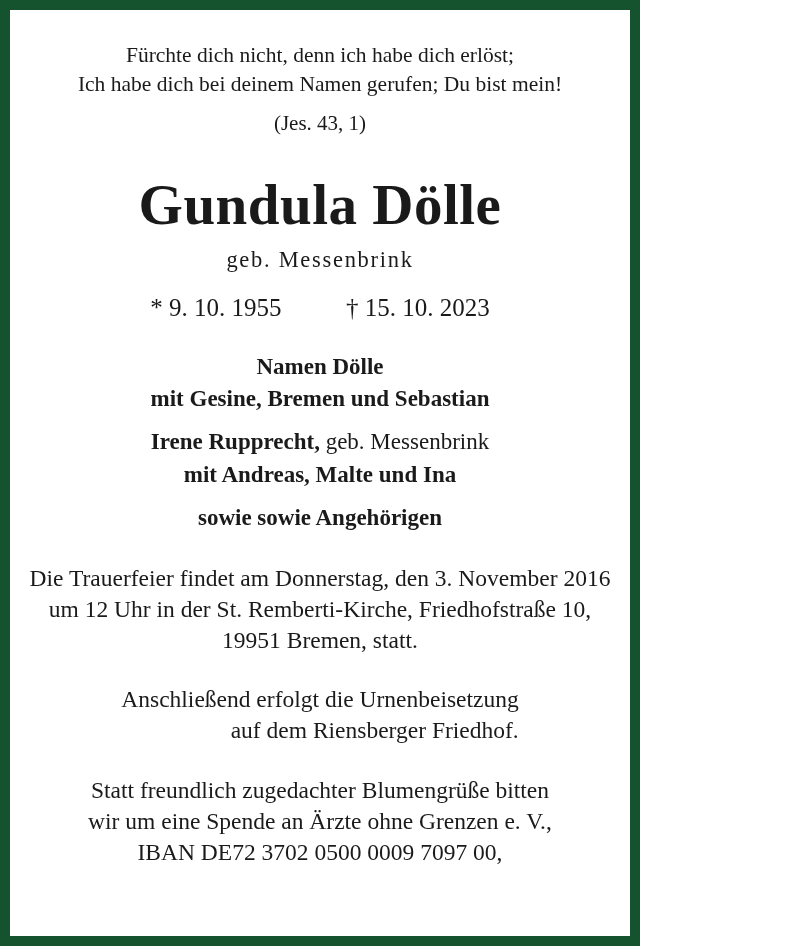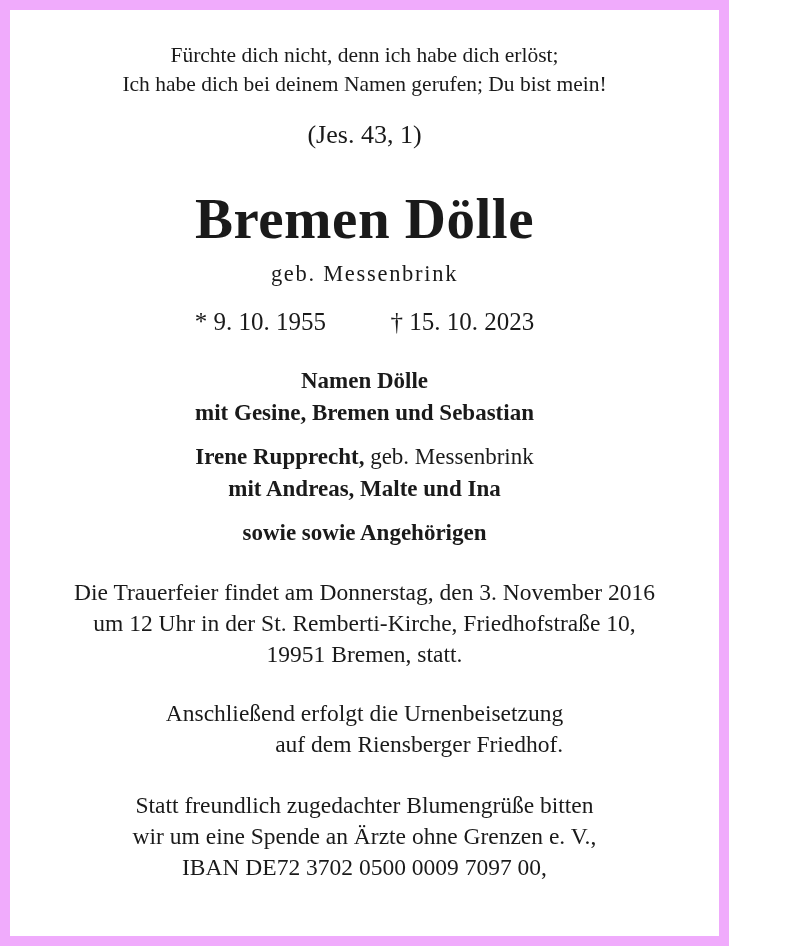--- a/index.html
+++ b/index.html
@@ -3,24 +3,24 @@
 <meta charset="utf-8">
 <title>Traueranzeige</title>
 <style>
   html, body {
     margin: 0;
     padding: 0;
     background: #ffffff;
   }
 
   .notice {
-    width: 729px;
+    width: 640px;
     height: 946px;
     box-sizing: border-box;
-    background: #f0abfc;
+    background: #14532d;
     padding: 10px;
     font-family: "Liberation Serif", "DejaVu Serif", serif;
     color: #1a1a1a;
     overflow: hidden;
   }
 
   .notice-inner {
     width: 100%;
     height: 100%;
     box-sizing: border-box;
@@ -40,22 +40,22 @@
 
   
   .scripture {
     font-size: 21.5px;
     margin-top: 2px;
   }
   .scripture .line + .line {
     margin-top: 1px;
   }
   .citation {
-    font-size: 26px;
-    margin-top: 20px;
+    font-size: 21px;
+    margin-top: 12px;
   }
 
   
   .intro {
     font-size: 23.5px;
     margin-top: 29px;
   }
 
   
   .deceased-name {
@@ -130,21 +130,21 @@
 <div class="notice">
   <div class="notice-inner">
 
     <div class="scripture">
       <span class="line">Fürchte dich nicht, denn ich habe dich erlöst;</span>
       <span class="line">Ich habe dich bei deinem Namen gerufen; Du bist mein!</span>
     </div>
     <div class="citation line">(Jes. 43, 1)</div>
 
 
-    <div class="deceased-name line">Bremen Dölle</div>
+    <div class="deceased-name line">Gundula Dölle</div>
     <div class="maiden-name line">geb. Messenbrink</div>
 
     <div class="dates line">
       <span>*</span>
       <span>9. 10. 1955</span>
       <span class="date-gap"></span>
       <span>†</span>
       <span>15. 10. 2023</span>
     </div>
 

